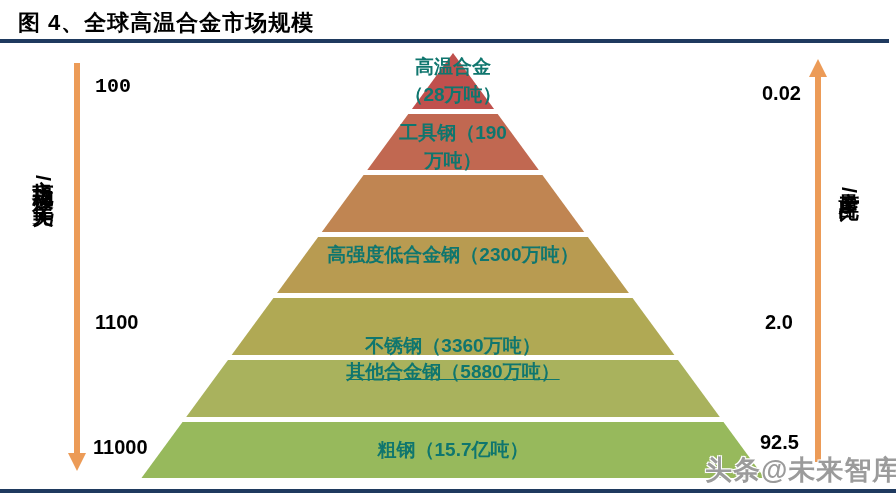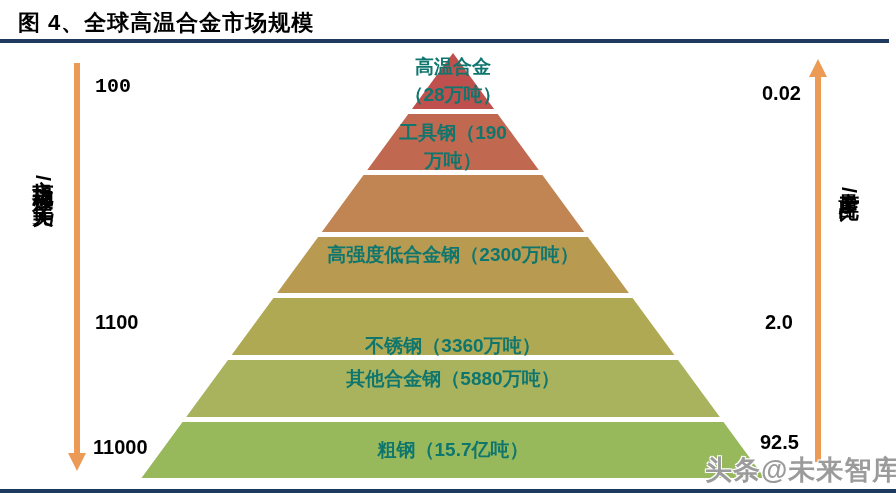--- a/index.html
+++ b/index.html
@@ -71,19 +71,19 @@
         <polygon points="132.415,245 491.58500000000004,245 533.366,302 90.63400000000001,302" fill="#B0A954"></polygon>
         <polygon points="86.969,307 537.031,307 578.812,364 45.18799999999999,364" fill="#A9B25D"></polygon>
         <polygon points="41.523000000000025,369 582.477,369 623.525,425 0.47500000000002274,425" fill="#97B95C"></polygon>
       </svg>
     <div class="pyr-label" style="top:0px;">高温合金
 （28万吨）</div>
     <div class="pyr-label" style="top:66px;">工具钢（190
 万吨）</div>
     <div class="pyr-label" style="top:188px;">高强度低合金钢（2300万吨）</div>
     <div class="pyr-label" style="top:259px;margin-top:20px;">不锈钢（3360万吨）</div>
-    <div class="pyr-label" style="top:312px;">其他合金钢（5880万吨）</div>
+    <div class="pyr-label" style="top:305px;text-decoration:underline;">其他合金钢（5880万吨）</div>
     <div class="pyr-label" style="top:383px;">粗钢（15.7亿吨）</div>
   </div>
 
   <div class="watermark">头条@未来智库</div>
   <div class="rule rule-bottom"></div>
 </div>
 
 </body></html>

